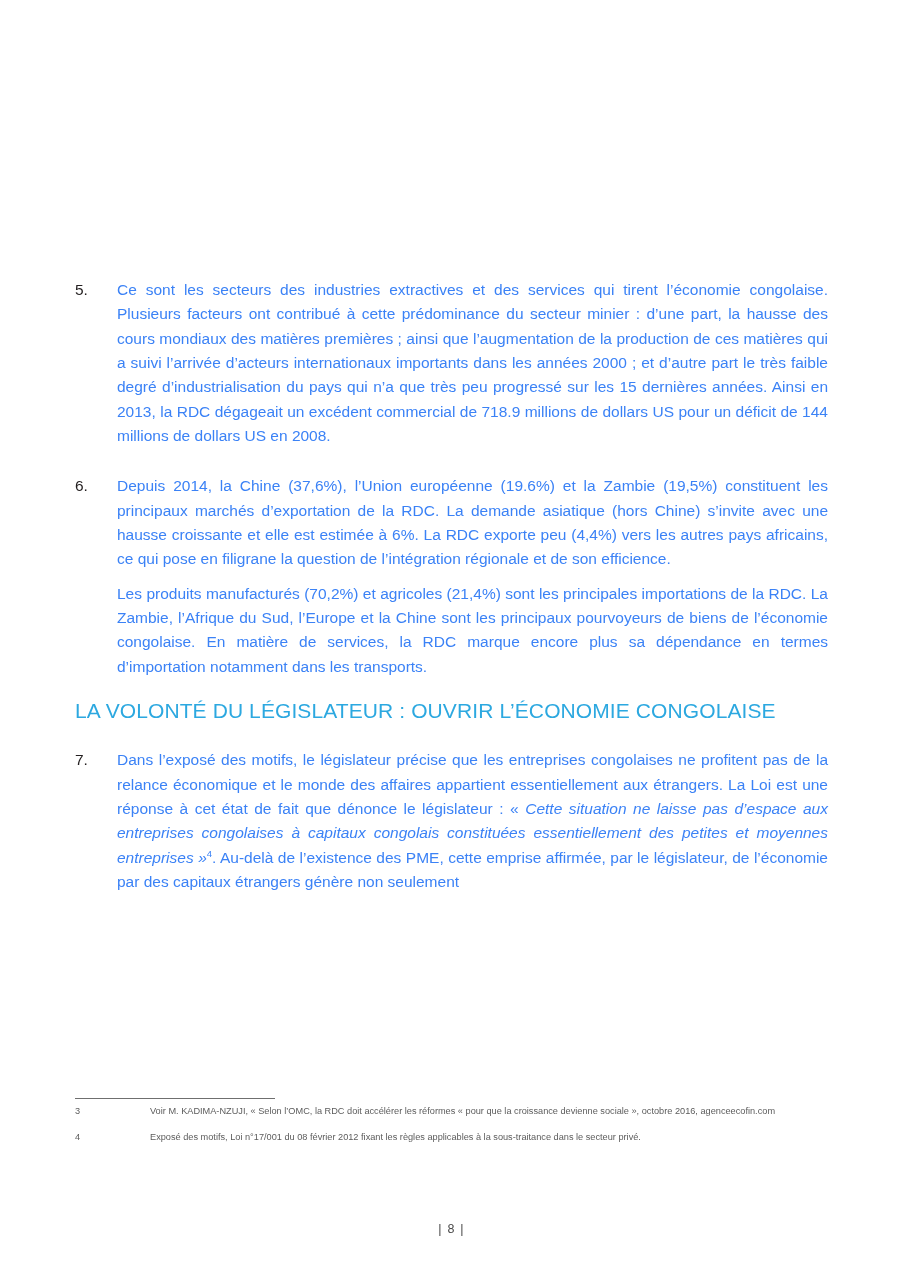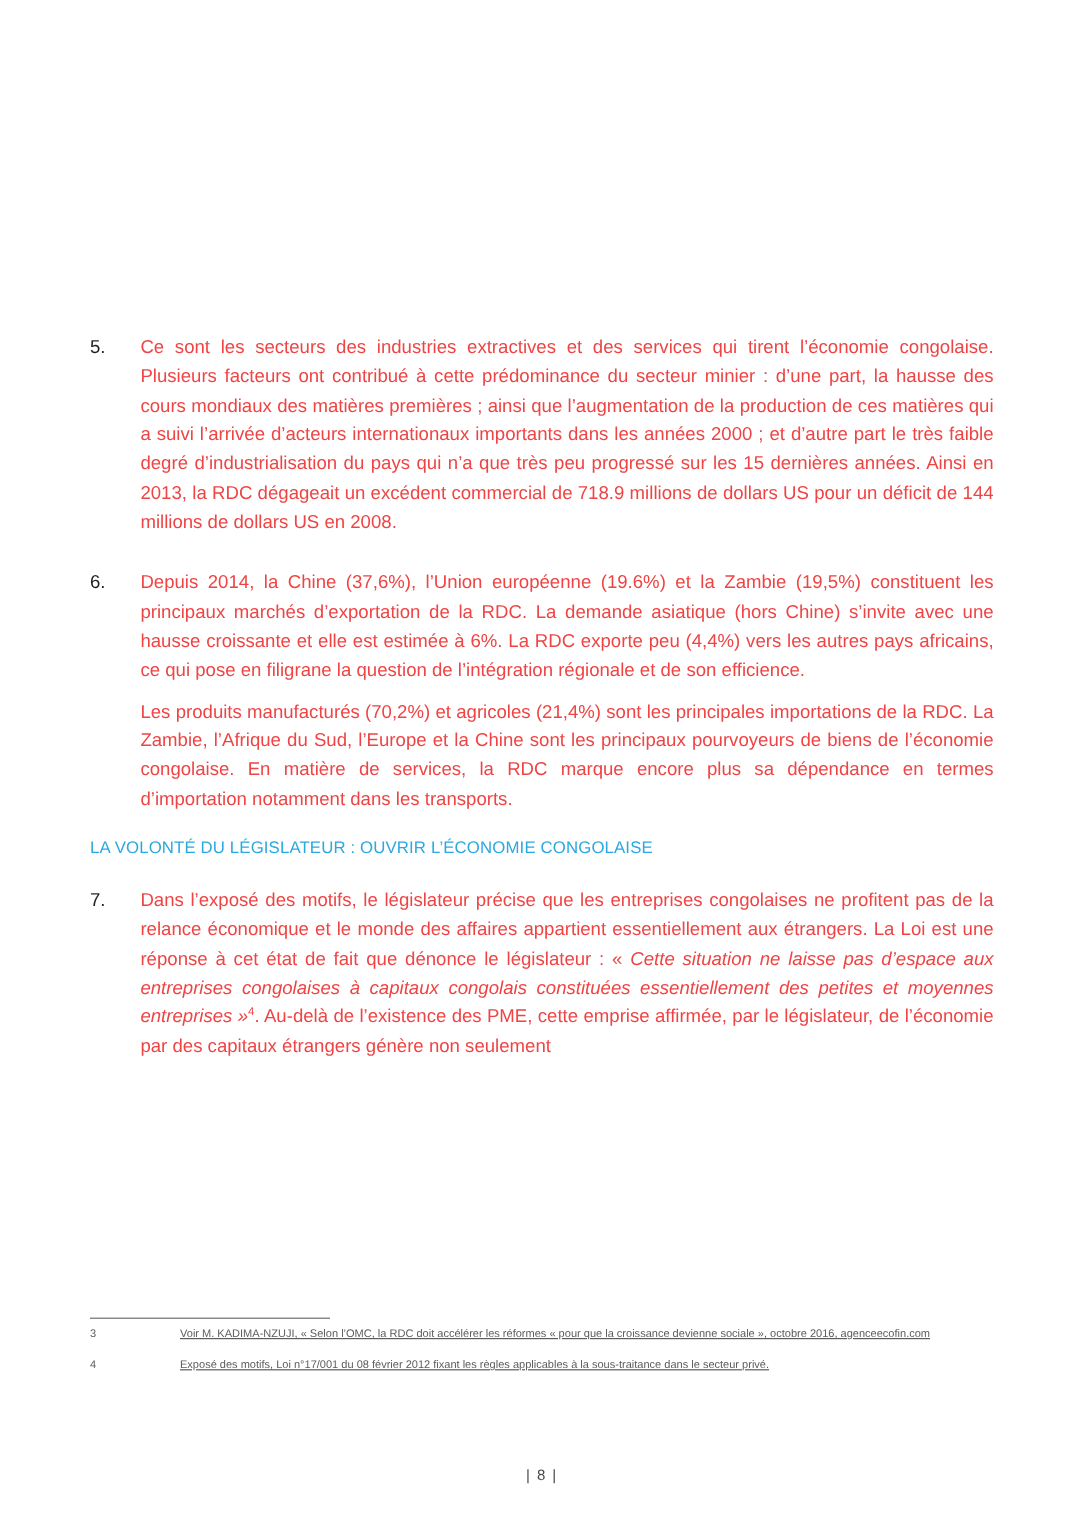--- a/index.html
+++ b/index.html
@@ -41,21 +41,21 @@
   }
   .h-teal sup {
     font-size: 9.5px;
     vertical-align: super;
     line-height: 0;
     font-weight: bold;
   }
 
   .h-blue {
     color: #2ca8e0;
-    font-size: 14px;
+    font-size: 21px;
     font-weight: normal;
     letter-spacing: 0.1px;
     line-height: 1.3;
     margin: 0 0 24px 0;
   }
 
   
   .para {
     display: flex;
     align-items: flex-start;
@@ -67,21 +67,21 @@
     font-size: 15.5px;
     line-height: 1.57;
     color: #231f20;
   }
   .para .body {
     flex: 1 1 auto;
     font-size: 15.5px;
     line-height: 1.57;
     text-align: justify;
     text-justify: inter-word;
-    color: #ef4444;
+    color: #3b82f6;
     hyphens: none;
   }
   .para.cont .num { visibility: hidden; }
 
   .body sup {
     font-size: 9.5px;
     vertical-align: super;
     line-height: 0;
   }
   .body .quote-it {
@@ -116,21 +116,20 @@
     align-items: flex-start;
     margin-bottom: 11px;
   }
   .fn .fn-mark {
     width: 75px;
     flex: 0 0 75px;
   }
   .fn .fn-text {
     flex: 1 1 auto;
     text-align: left;
-    text-decoration: underline;
   }
 
   
   .page-footer {
     position: absolute;
     left: 0;
     right: 0;
     top: 1222px;
     text-align: center;
     font-size: 12.5px;

